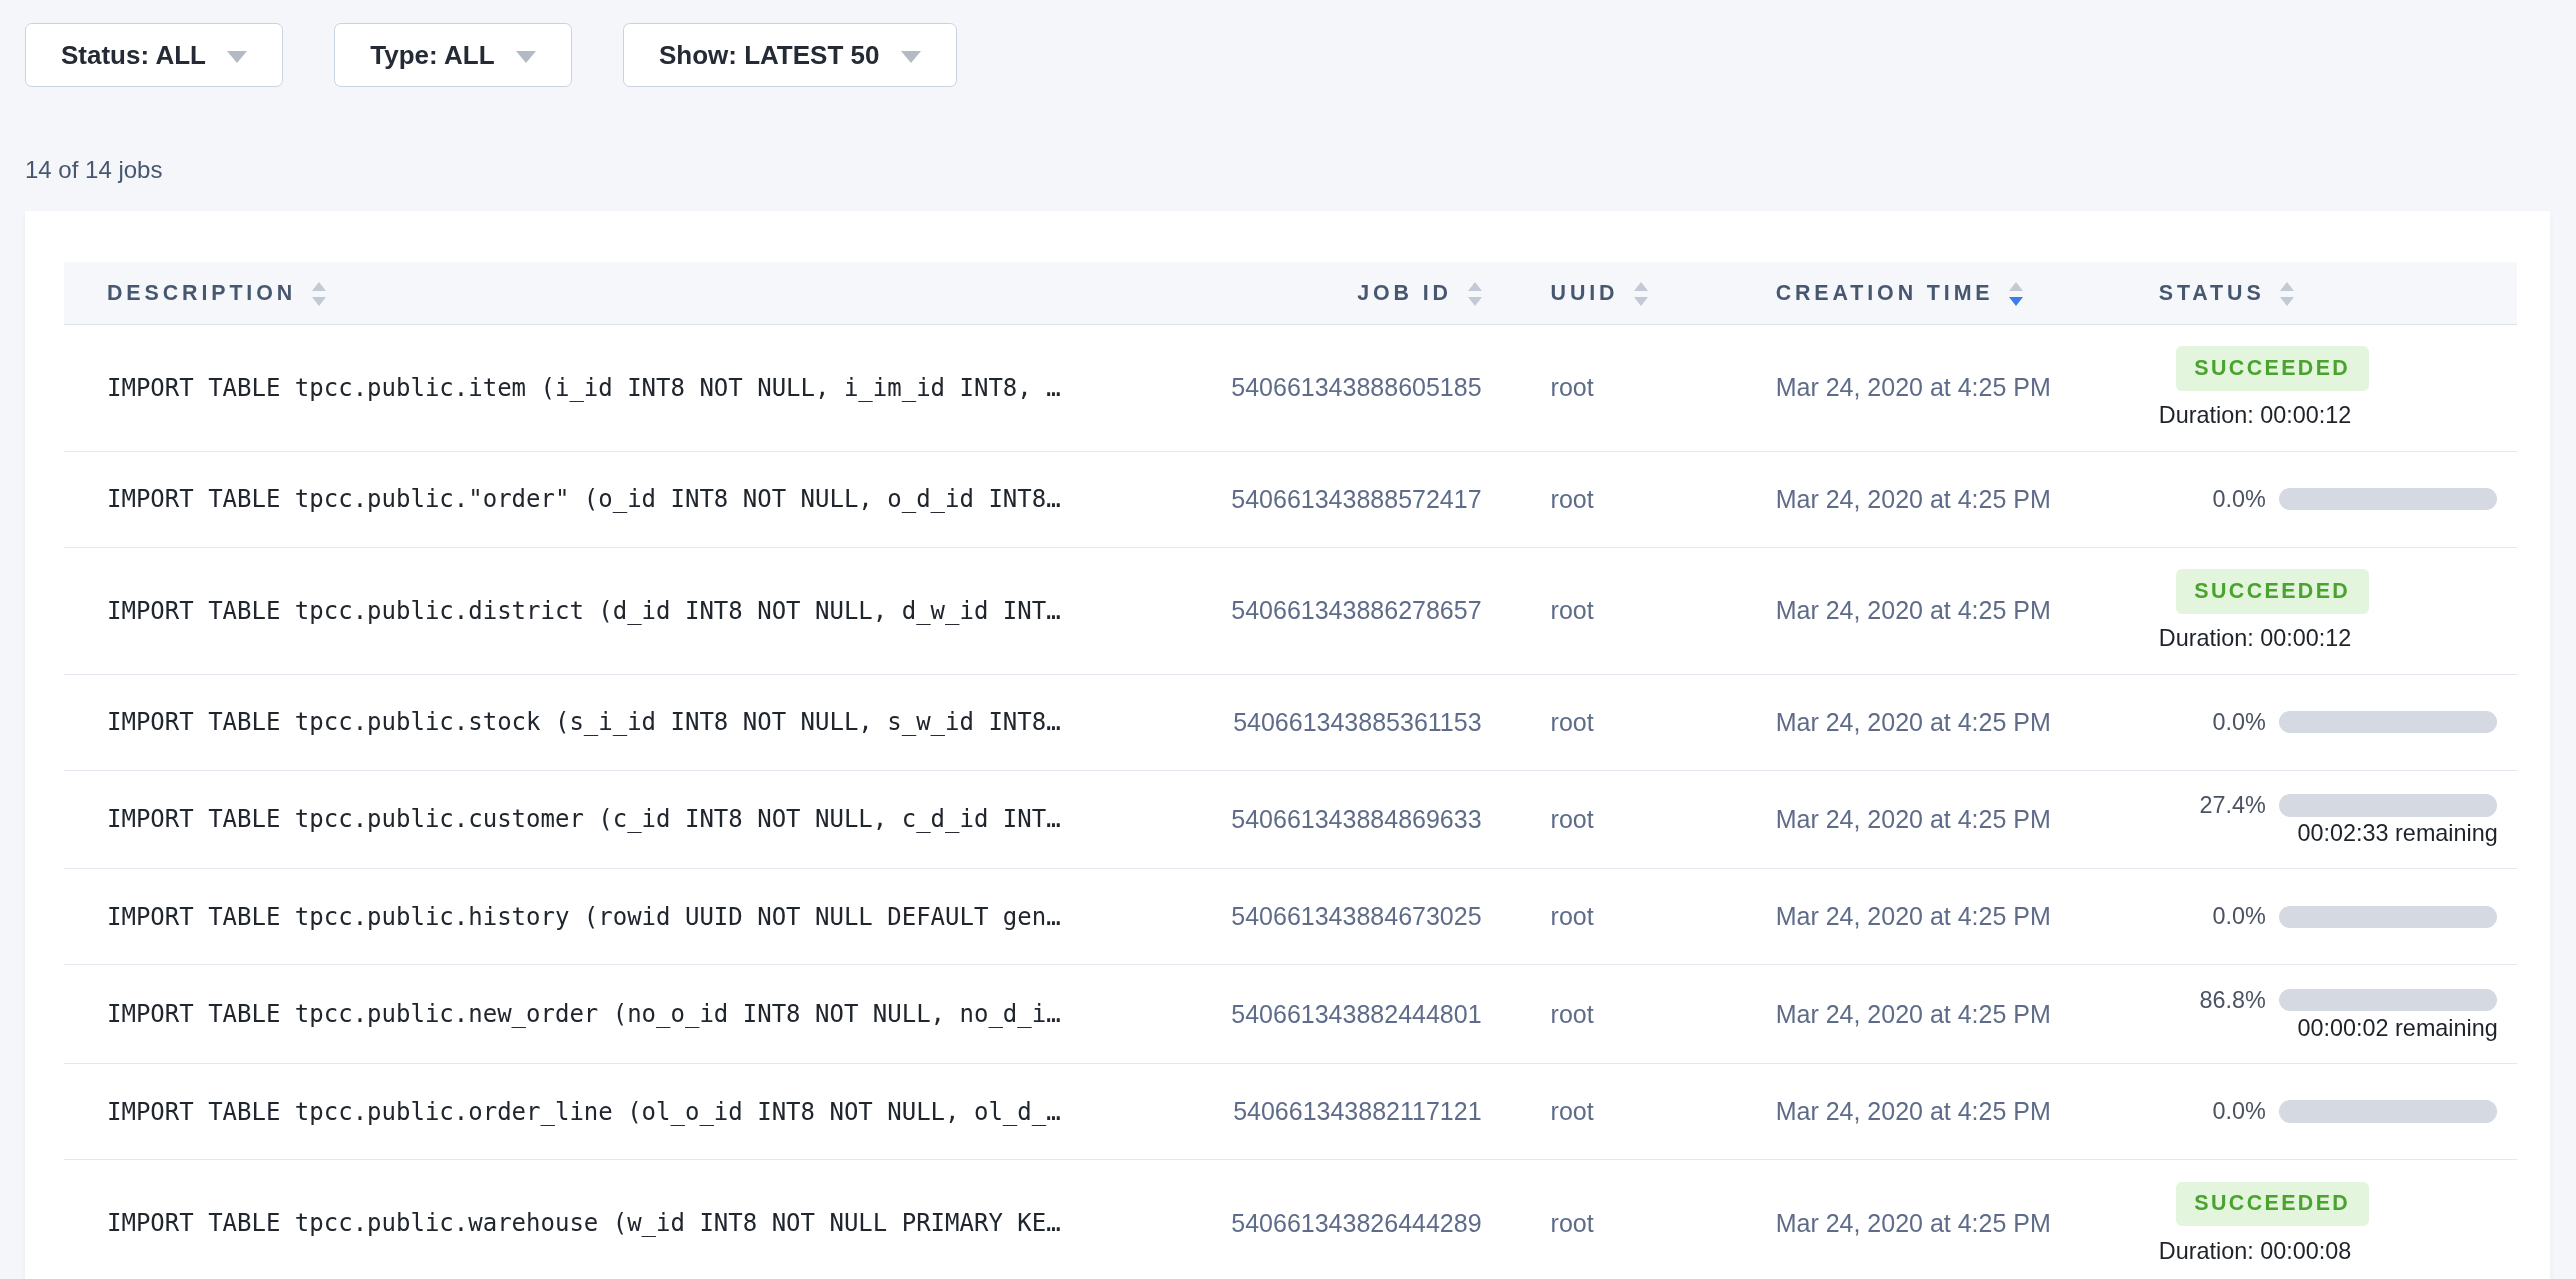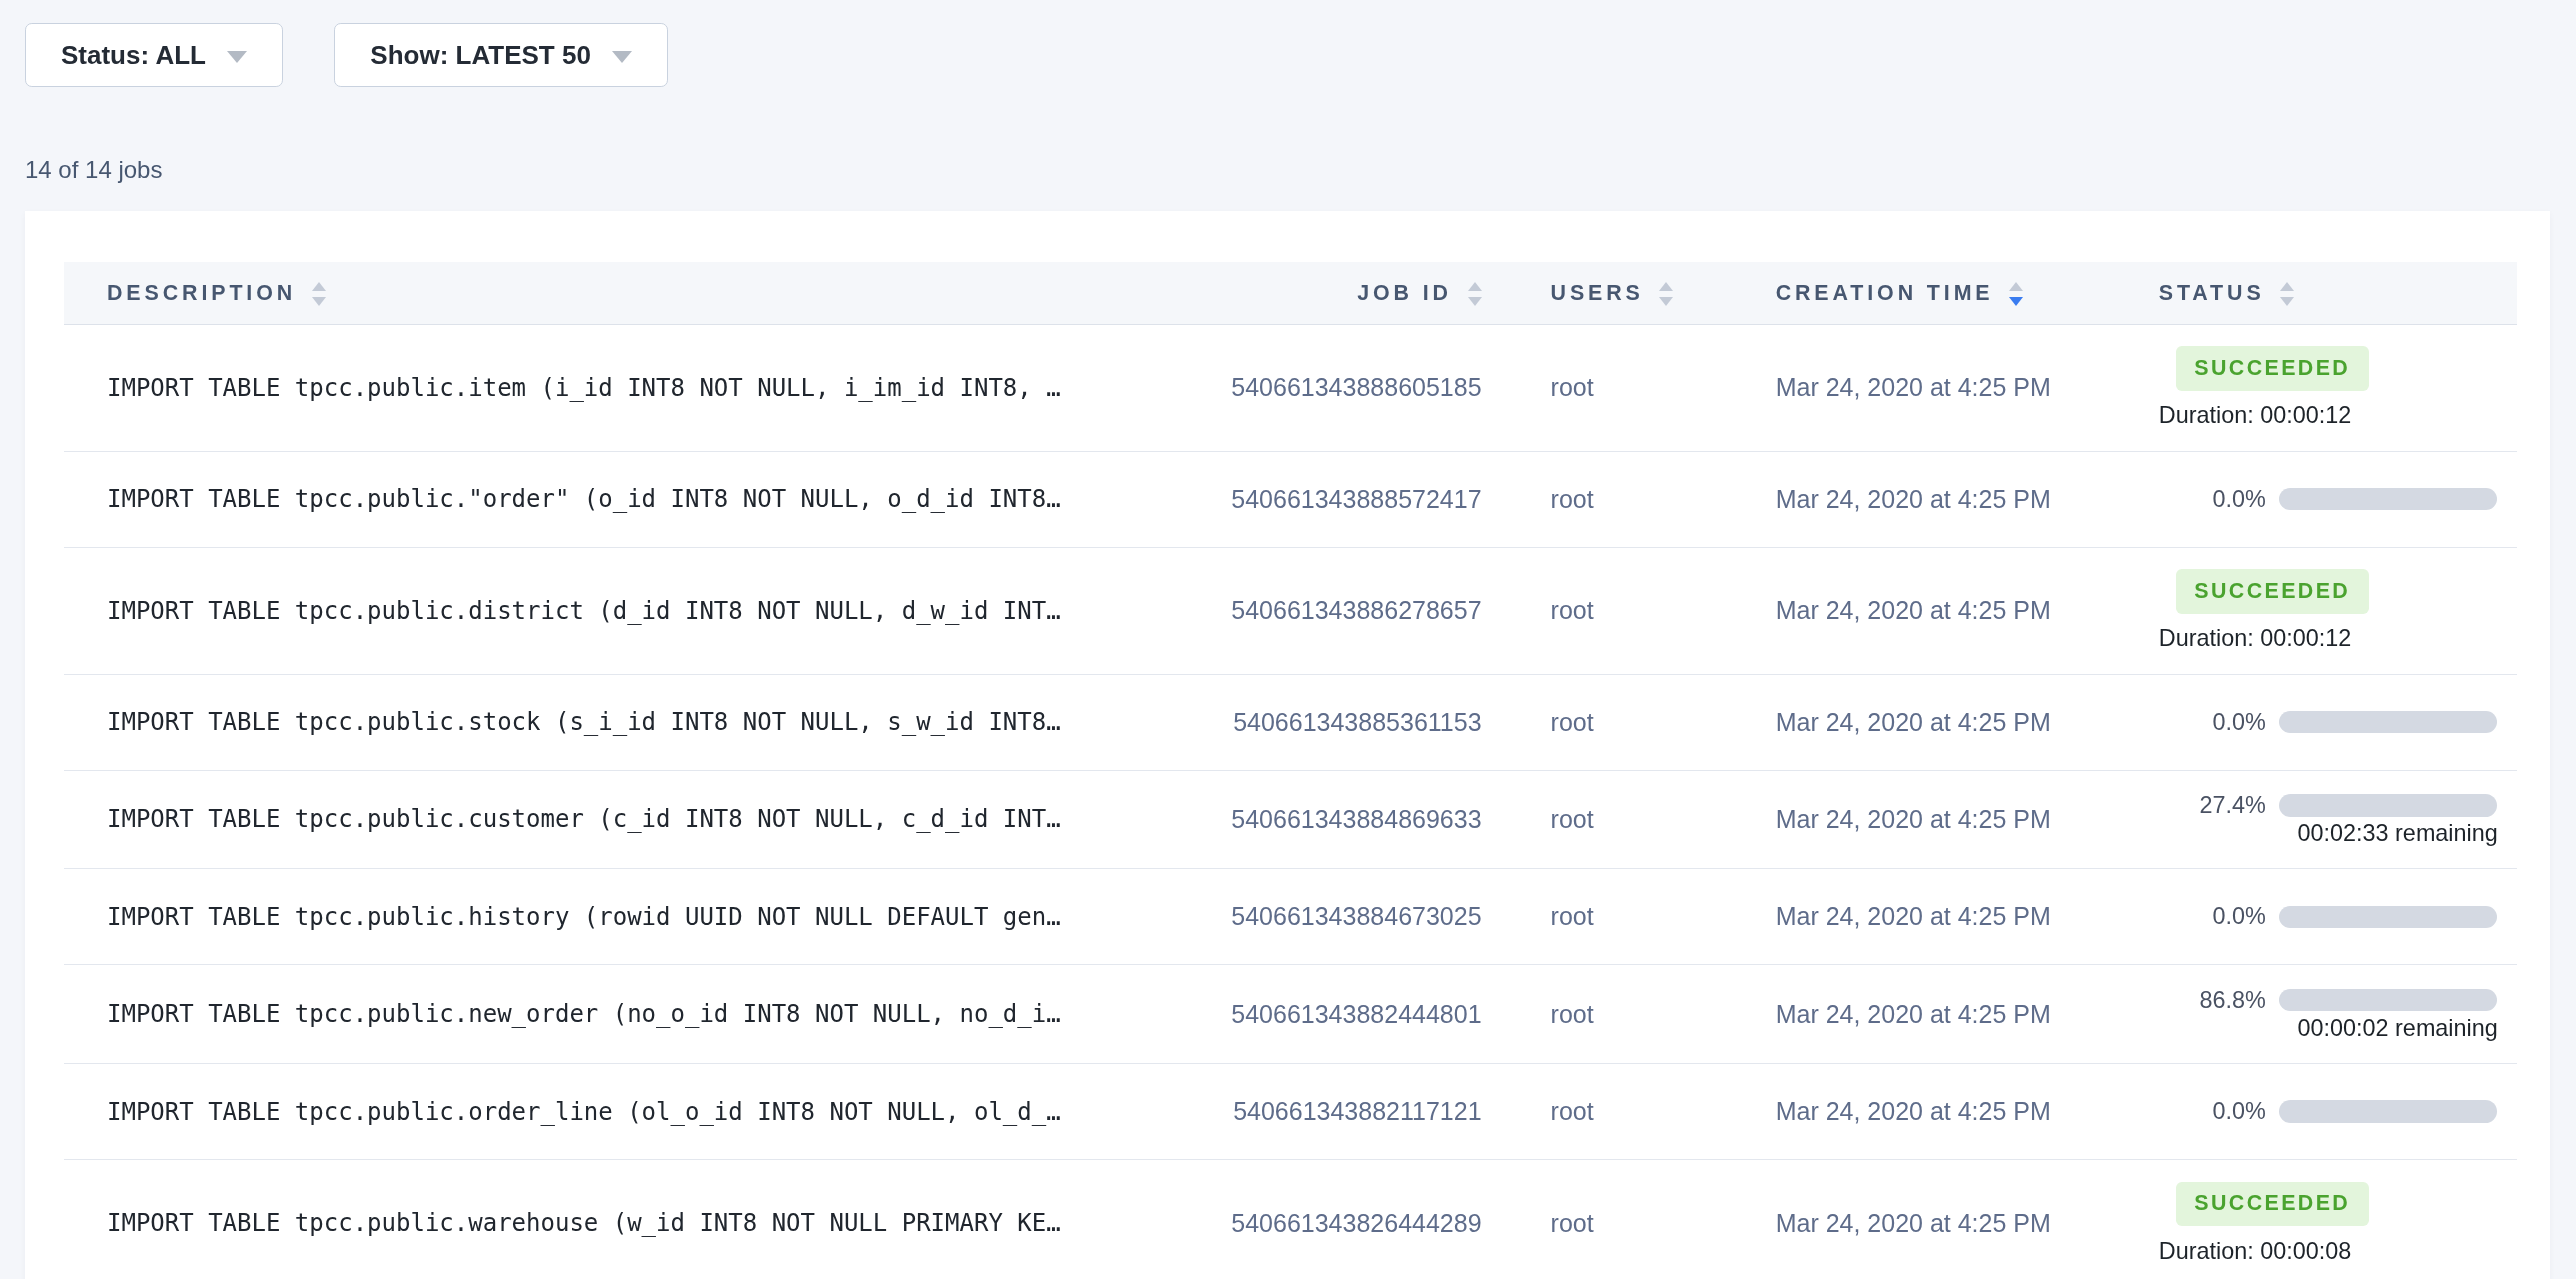--- a/index.html
+++ b/index.html
@@ -145,20 +145,24 @@
 <body>
 
 <div class="page">
 
   <div class="filter-bar">
     <button class="filter-btn">
       <span>Status: ALL</span>
       <span class="caret-down"></span>
     </button>
     <button class="filter-btn">
+      <span>Type: ALL</span>
+      <span class="caret-down"></span>
+    </button>
+    <button class="filter-btn">
       <span>Show: LATEST 50</span>
       <span class="caret-down"></span>
     </button>
   </div>
 
   <div class="summary">14 of 14 jobs</div>
 
   <div class="card">
     <table>
       <colgroup>
@@ -183,21 +187,21 @@
     <div class="th-inner">
       <span class="th-label">JOB ID</span>
       <span class="sort-arrows">
         <span class="arr arr-up"></span>
         <span class="arr arr-down"></span>
       </span>
     </div>
   </th>
             <th class="c2">
     <div class="th-inner">
-      <span class="th-label">USERS</span>
+      <span class="th-label">UUID</span>
       <span class="sort-arrows">
         <span class="arr arr-up"></span>
         <span class="arr arr-down"></span>
       </span>
     </div>
   </th>
             <th class="c3">
     <div class="th-inner">
       <span class="th-label">CREATION TIME</span>
       <span class="sort-arrows">

